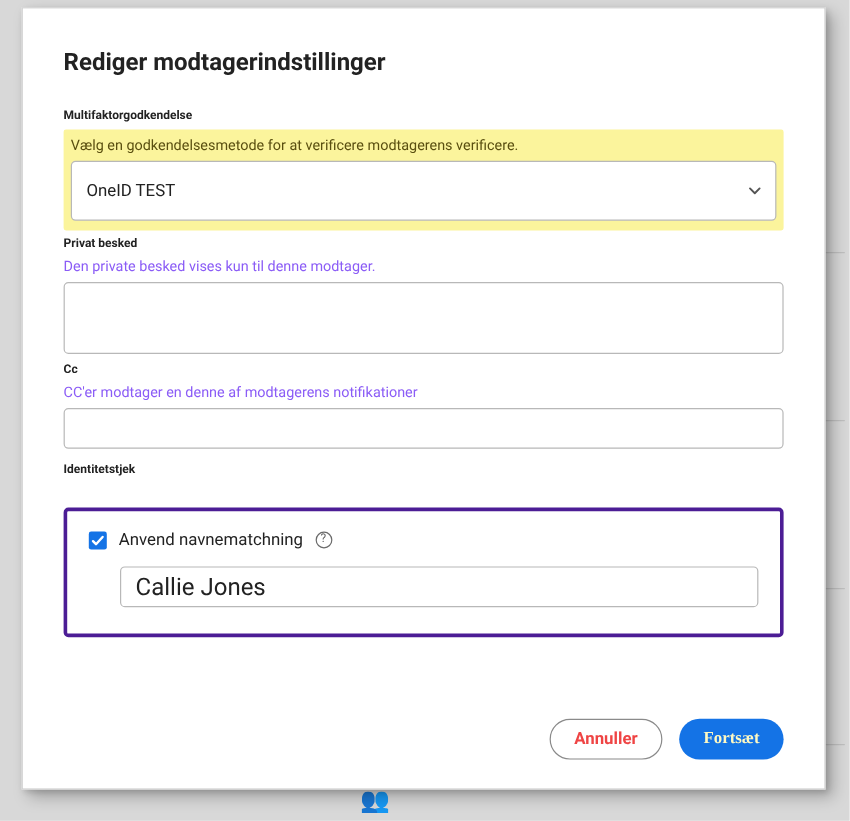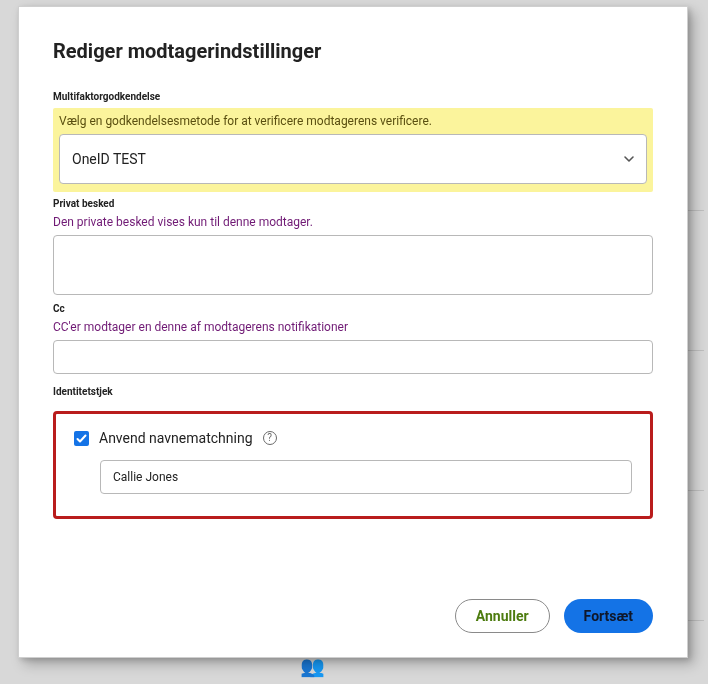--- a/index.html
+++ b/index.html
@@ -75,21 +75,21 @@
       margin-bottom: 6px;
     }
     .highlight-box {
       background: #fbf49c;
       padding: 6px 6px 8px 6px;
       border-radius: 2px;
       margin-bottom: 6px;
     }
     .hint-text {
       font-size: 12px;
-      color: #701a75;
+      color: #8b5cf6;
       margin-bottom: 6px;
       display: block;
     }
     .hint-text-dark {
       color: #5a4f10;
     }
     .select-wrap {
       position: relative;
       width: 100%;
     }
@@ -117,43 +117,43 @@
     }
     .chevron-down svg {
       width: 12px;
       height: 12px;
       display: block;
     }
     .text-input, .textarea-input {
       width: 100%;
       border: 1px solid #b8b8b8;
       border-radius: 4px;
-      font-size: 12px;
+      font-size: 20px;
       font-family: inherit;
       padding: 8px 12px;
       color: #222;
       background: #fff;
     }
     .textarea-input {
       height: 60px;
       resize: none;
       margin-bottom: 8px;
     }
     .text-input {
       height: 34px;
       margin-bottom: 4px;
     }
     .section-gap {
       margin-top: 0;
     }
     .identity-frame {
-      border: 3px solid #b91c1c;
+      border: 3px solid #4c1d95;
       border-radius: 4px;
       padding: 16px 18px 22px 18px;
-      margin-top: 8px;
+      margin-top: 20px;
     }
     .checkbox-row {
       display: flex;
       align-items: center;
       gap: 10px;
       margin-bottom: 14px;
     }
     .checkbox {
       width: 15px;
       height: 15px;
@@ -204,25 +204,26 @@
       border-radius: 17px;
       font-size: 14px;
       font-weight: 700;
       cursor: pointer;
       border: none;
       font-family: inherit;
     }
     .btn-secondary {
       background: #ffffff;
       border: 1.5px solid #8a8a8a;
-      color: #4d7c0f;
+      color: #ef4444;
     }
     .btn-primary {
       background: #1473e6;
-      color: #0f172a;
+      color: #fef9c3;
+      font-family: Liberation Serif, serif;
     }
   </style>
 </head>
 <body>
 
 <div class="backdrop-lines">
   <div class="l3"></div>
   <div class="l4"></div>
 </div>
 <div class="backdrop-icon">👥</div>

